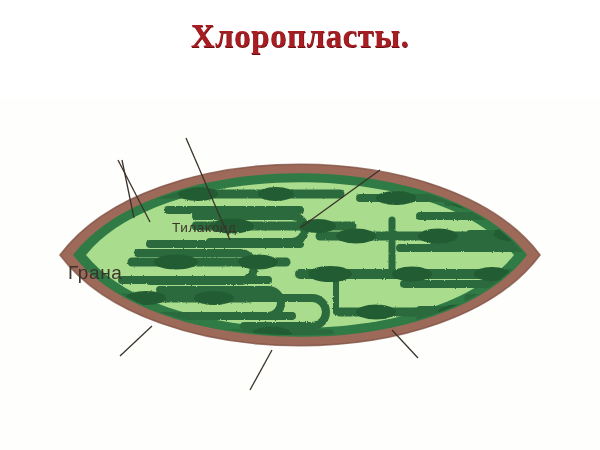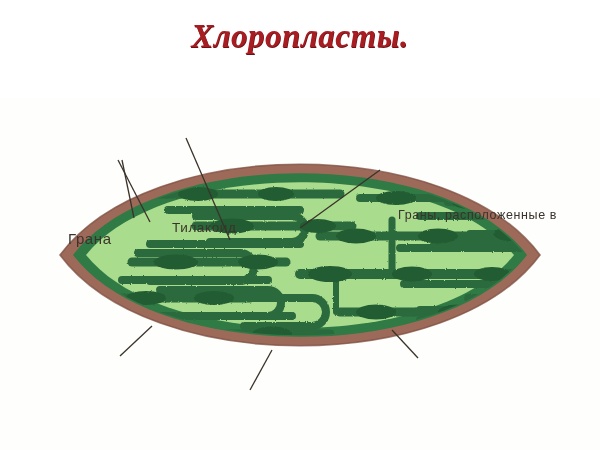--- a/index.html
+++ b/index.html
@@ -15,38 +15,37 @@
   .title{
     position:absolute;
     left:0;top:18px;width:600px;
     text-align:center;
     font-family:"Liberation Serif", serif;
     font-weight:bold;
     font-size:33px;
     letter-spacing:0.5px;
     color:#a81d22;
     text-shadow:0.5px 0.5px 0 #6d0f14;
-    font-style:italic;
   }
 
   .figure{
     position:absolute;
     left:0;top:98px;width:600px;height:352px;
     background:#fefefc;
   }
   .figure-svg{position:absolute;left:0;top:0;}
 
   .lbl{
     position:absolute;
     font-family:"Liberation Sans", sans-serif;
     color:#3b332c;
     white-space:nowrap;
     letter-spacing:0.6px;
   }
-  .lbl-grana{left:68px;top:132px;font-size:15px;}
+  .lbl-grana{left:68px;top:164px;font-size:19px;}
   .lbl-thylakoid{left:128px;top:122px;font-size:13.5px;margin-left:44px;}
   .lbl-checker{left:365px;top:108px;font-size:12.5px;text-align:center;line-height:1.45;white-space:normal;width:225px;}
   .lbl-stroma{left:410px;top:350px;font-size:13.5px;text-align:center;line-height:1.4;white-space:normal;width:180px;}
 </style>
 </head>
 <body>
 
 <div id="root">
 
   <div class="title">Хлоропласты.</div>
@@ -148,21 +147,21 @@
         <path d="M 120 258 L 152 228"></path>
         <path d="M 250 292 L 272 252"></path>
         <path d="M 418 260 L 392 232"></path>
       </g>
     </svg>
 
     <div class="lbl lbl-grana">Грана</div>
     <div class="lbl lbl-thylakoid">Тилакоид</div>
 
     <div class="lbl lbl-checker">
-      <span>Граны, расположенные в</span><br>
+      <br>
     </div>
 
     <div class="lbl lbl-stroma">
       <span>Строма хлоропласта</span><br>
       
     </div>
 
   </div>
 </div>
 

